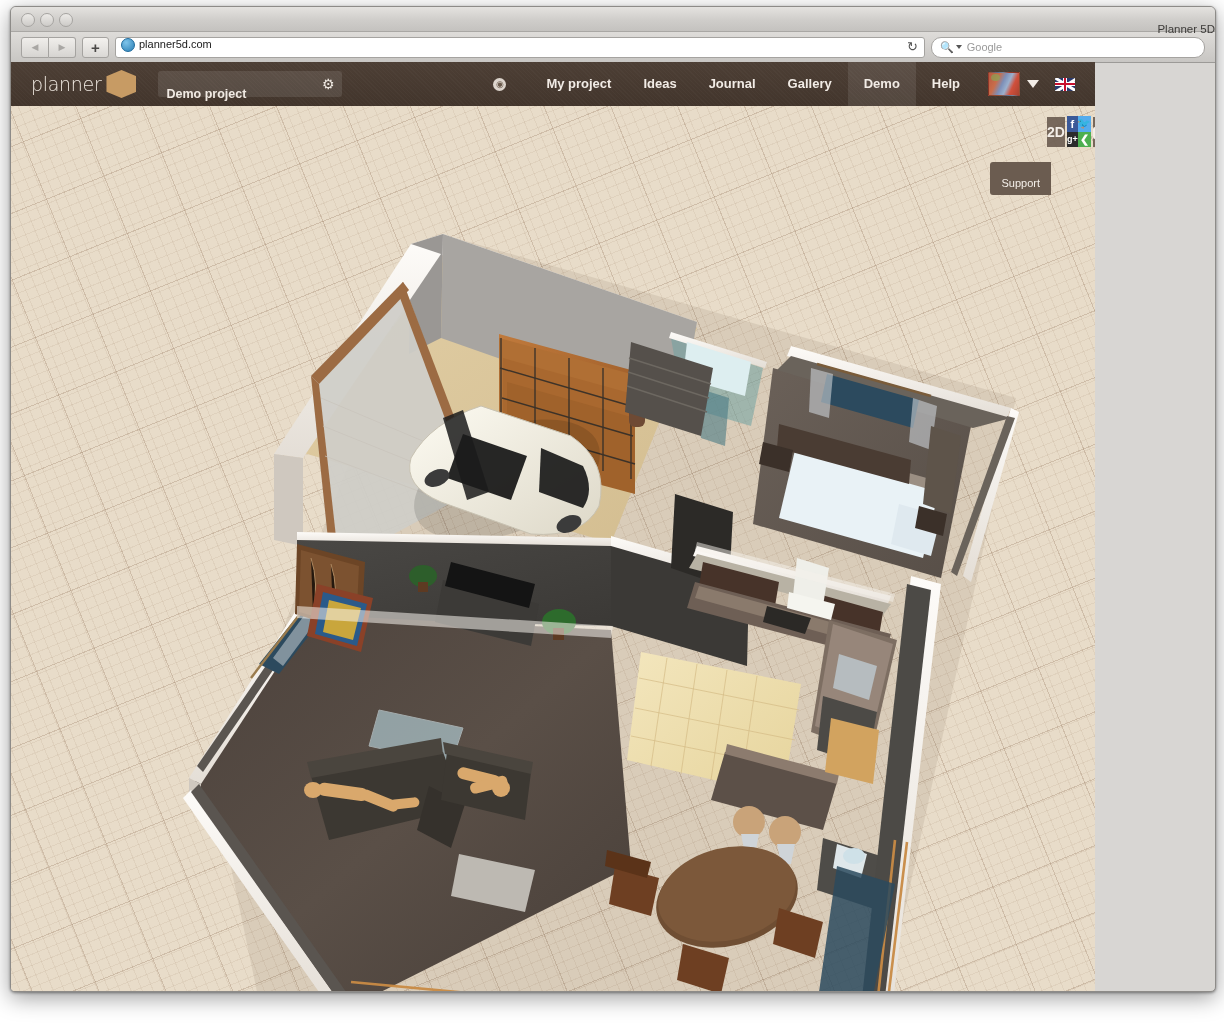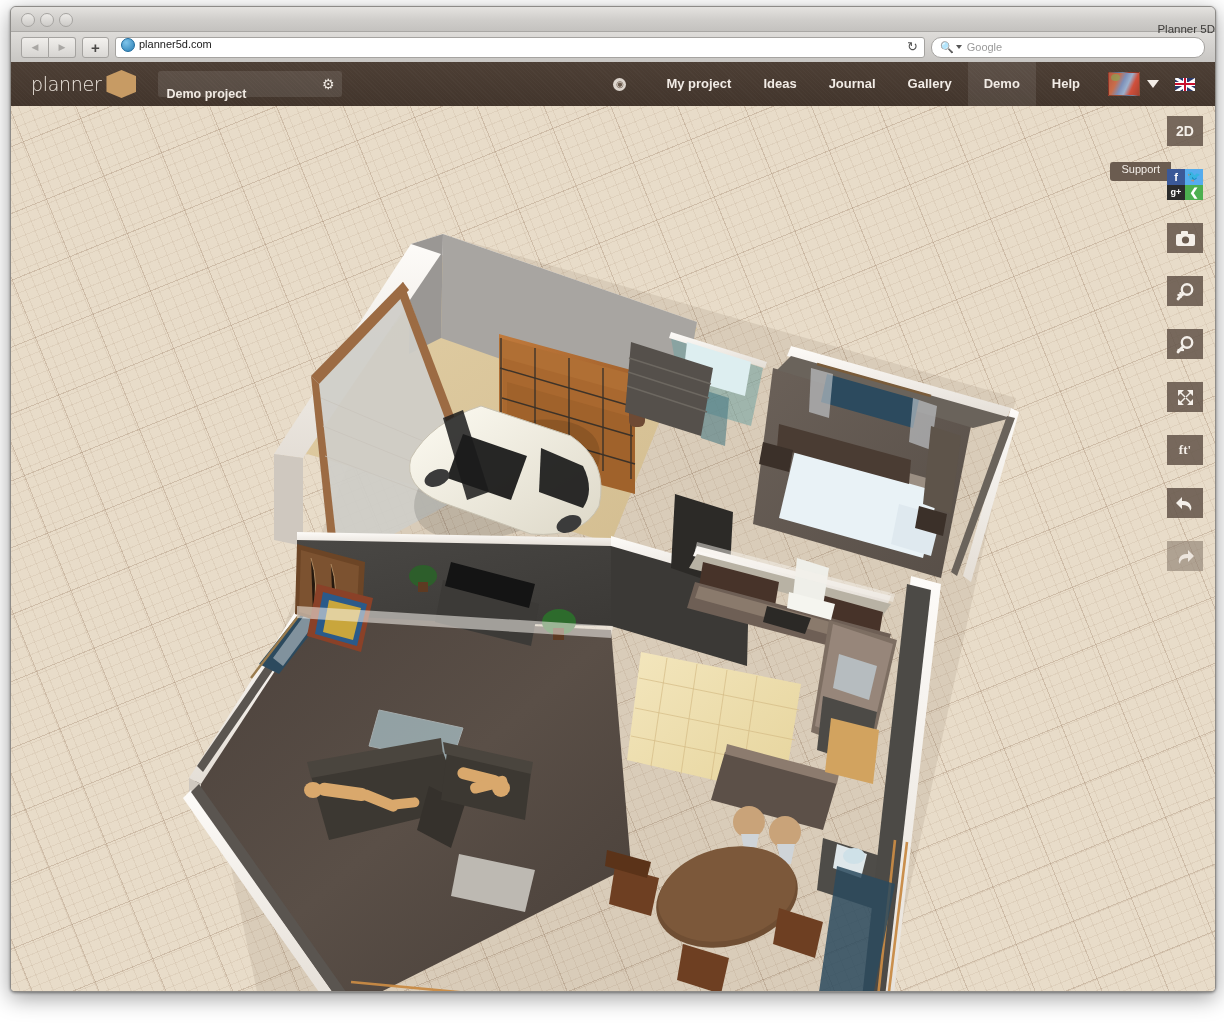--- a/index.html
+++ b/index.html
@@ -101,21 +101,21 @@
   .tri-down-small {
     width: 0; height: 0;
     border-left: 3px solid transparent; border-right: 3px solid transparent;
     border-top: 4px solid #555; margin-right: 5px;
   }
 
   
   #app {
     position: absolute;
     left: 0; top: 55px;
-    width: 1204px; height: 929px;
+    width: 1084px; height: 929px;
     background: #ece0d0;
     overflow: hidden;
   }
 
   
   #app-header {
     position: absolute; left: 0; top: 0;
     width: 100%; height: 44px;
     background: #483a31;
     background-image:
@@ -239,31 +239,31 @@
   }
   #hint-box div {
     font-size: 10.5px; color: #f4efe9; line-height: 15px;
   }
 
   
   #support-tab {
     position: absolute; right: 44px; top: 100px;
     background: #6b5c50;
     color: #f4efe9; font-size: 11px;
-    padding: 1px 11px 6px;
+    padding: 15px 11px 6px;
     border-radius: 3px 0 0 3px;
     z-index: 18;
   }
 
   
   #right-toolbar {
     position: absolute; right: 12px; top: 54px;
     width: 36px;
-    display: flex; flex-direction: column; align-items: center;
-    gap: 23px;
+    display: flex; flex-direction: row; align-items: center;
+    gap: 2px;
     z-index: 19;
   }
   .tb-btn {
     width: 36px; height: 30px;
     background: rgba(103,88,76,0.88);
     display: flex; align-items: center; justify-content: center;
     color: #f4efe9;
     font-size: 14px; font-weight: bold;
     cursor: pointer;
   }

